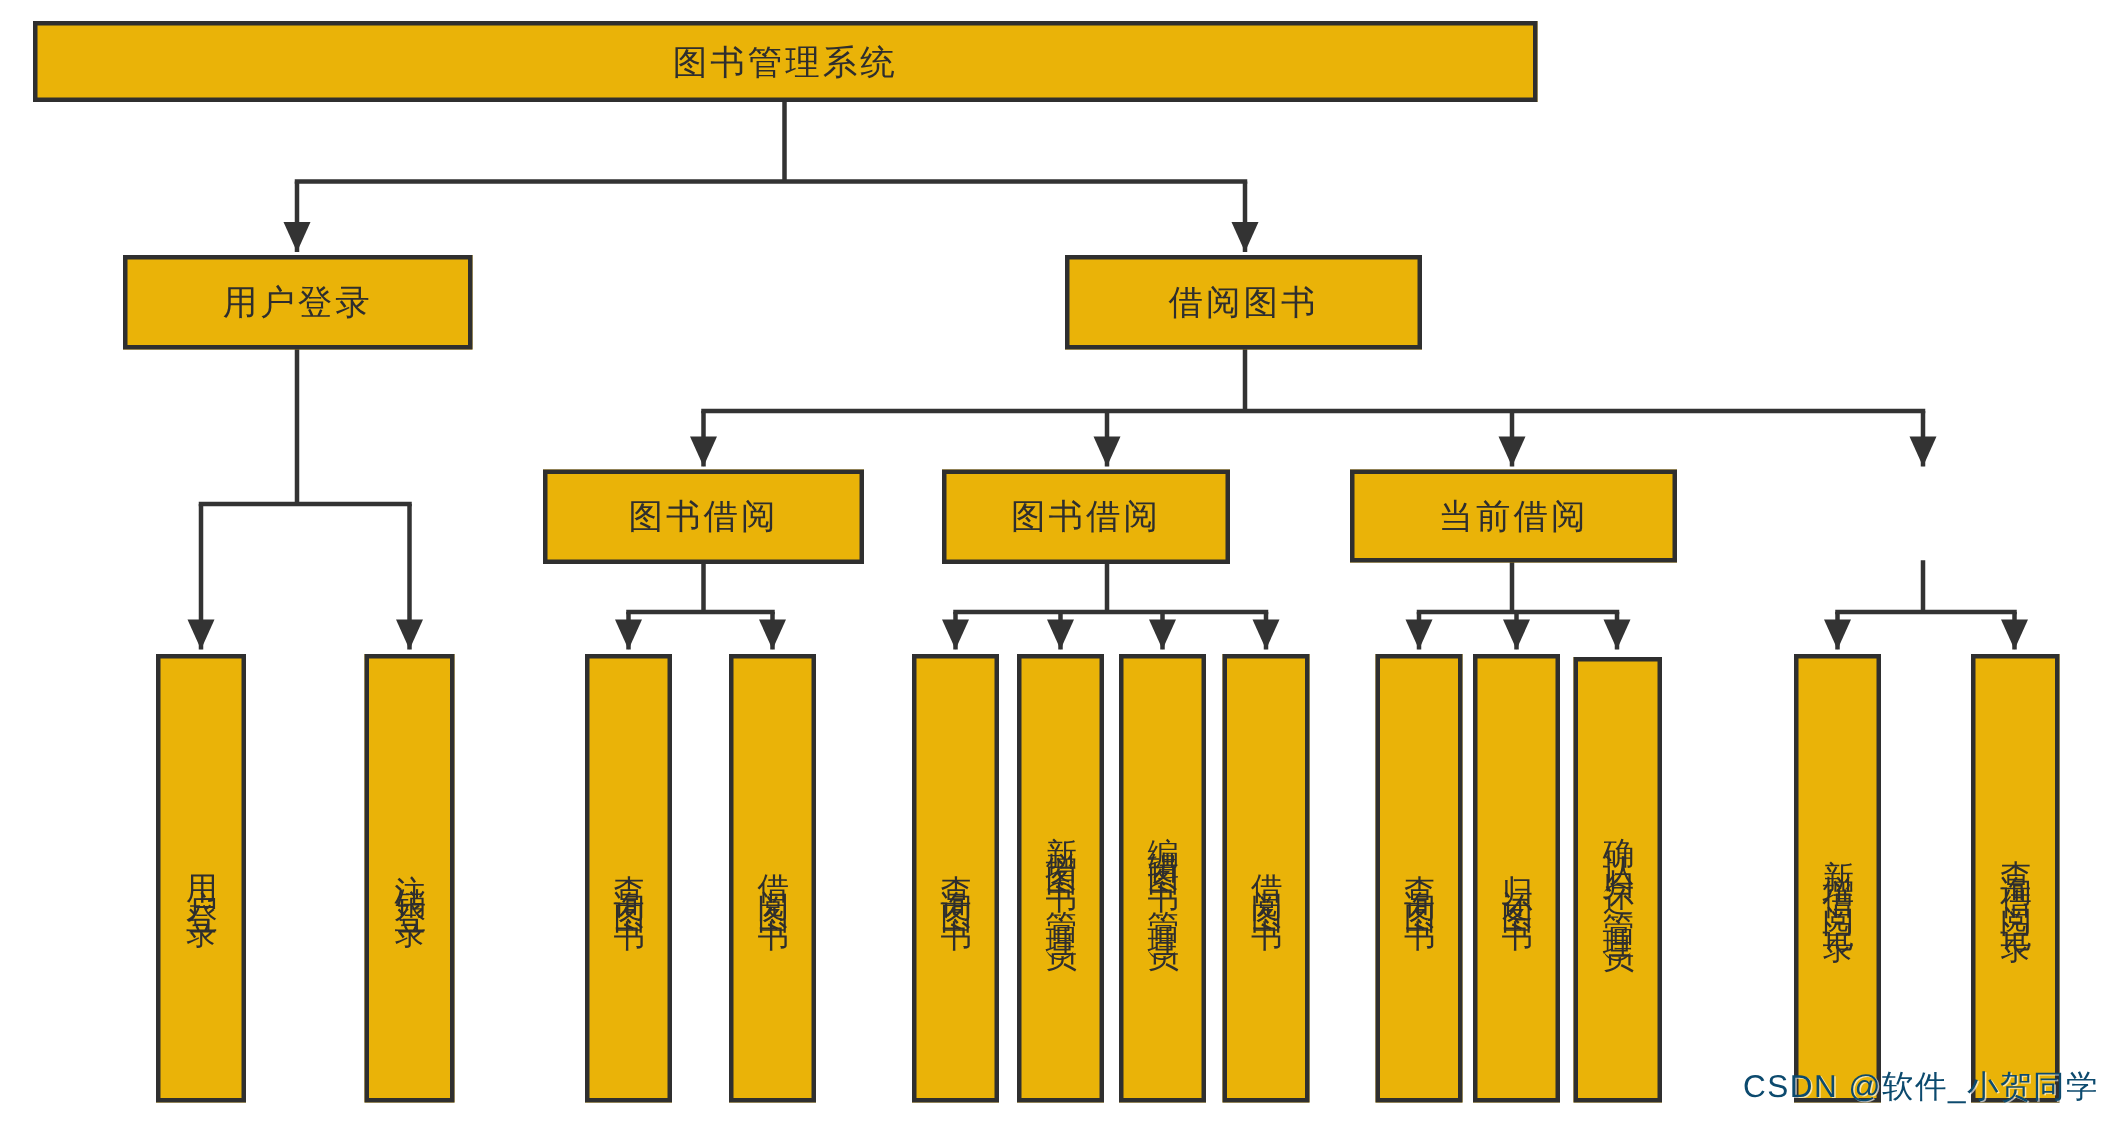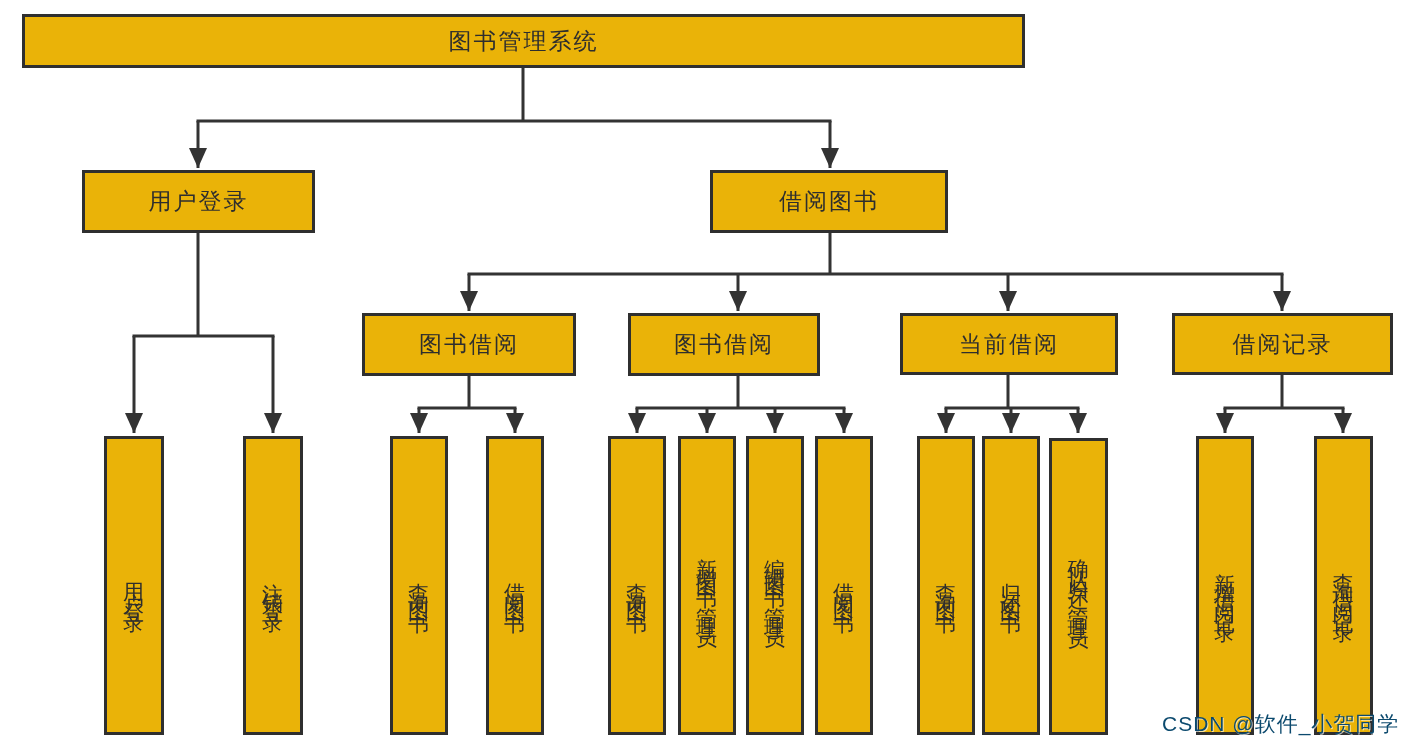--- a/index.html
+++ b/index.html
@@ -107,23 +107,20 @@
 
   <div class="node h" style="left:362px; top:313px; width:214px; height:63px;">
     <span>图书借阅</span>
   </div>
   <div class="node h" style="left:628px; top:313px; width:192px; height:63px;">
     <span>图书借阅</span>
   </div>
   <div class="node h" style="left:900px; top:313px; width:218px; height:62px;">
     <span>当前借阅</span>
   </div>
-  <div class="node h" style="left:1172px; top:313px; width:221px; height:62px;">
-    <span>借阅记录</span>
-  </div>
 
   <div class="node v" style="left:104px; top:436px; width:60px; height:299px;">
     <span>用户登录</span>
   </div>
   <div class="node v" style="left:243px; top:436px; width:60px; height:299px;">
     <span>注销登录</span>
   </div>
 
   <div class="node v" style="left:390px; top:436px; width:58px; height:299px;">
     <span>查询图书</span>

